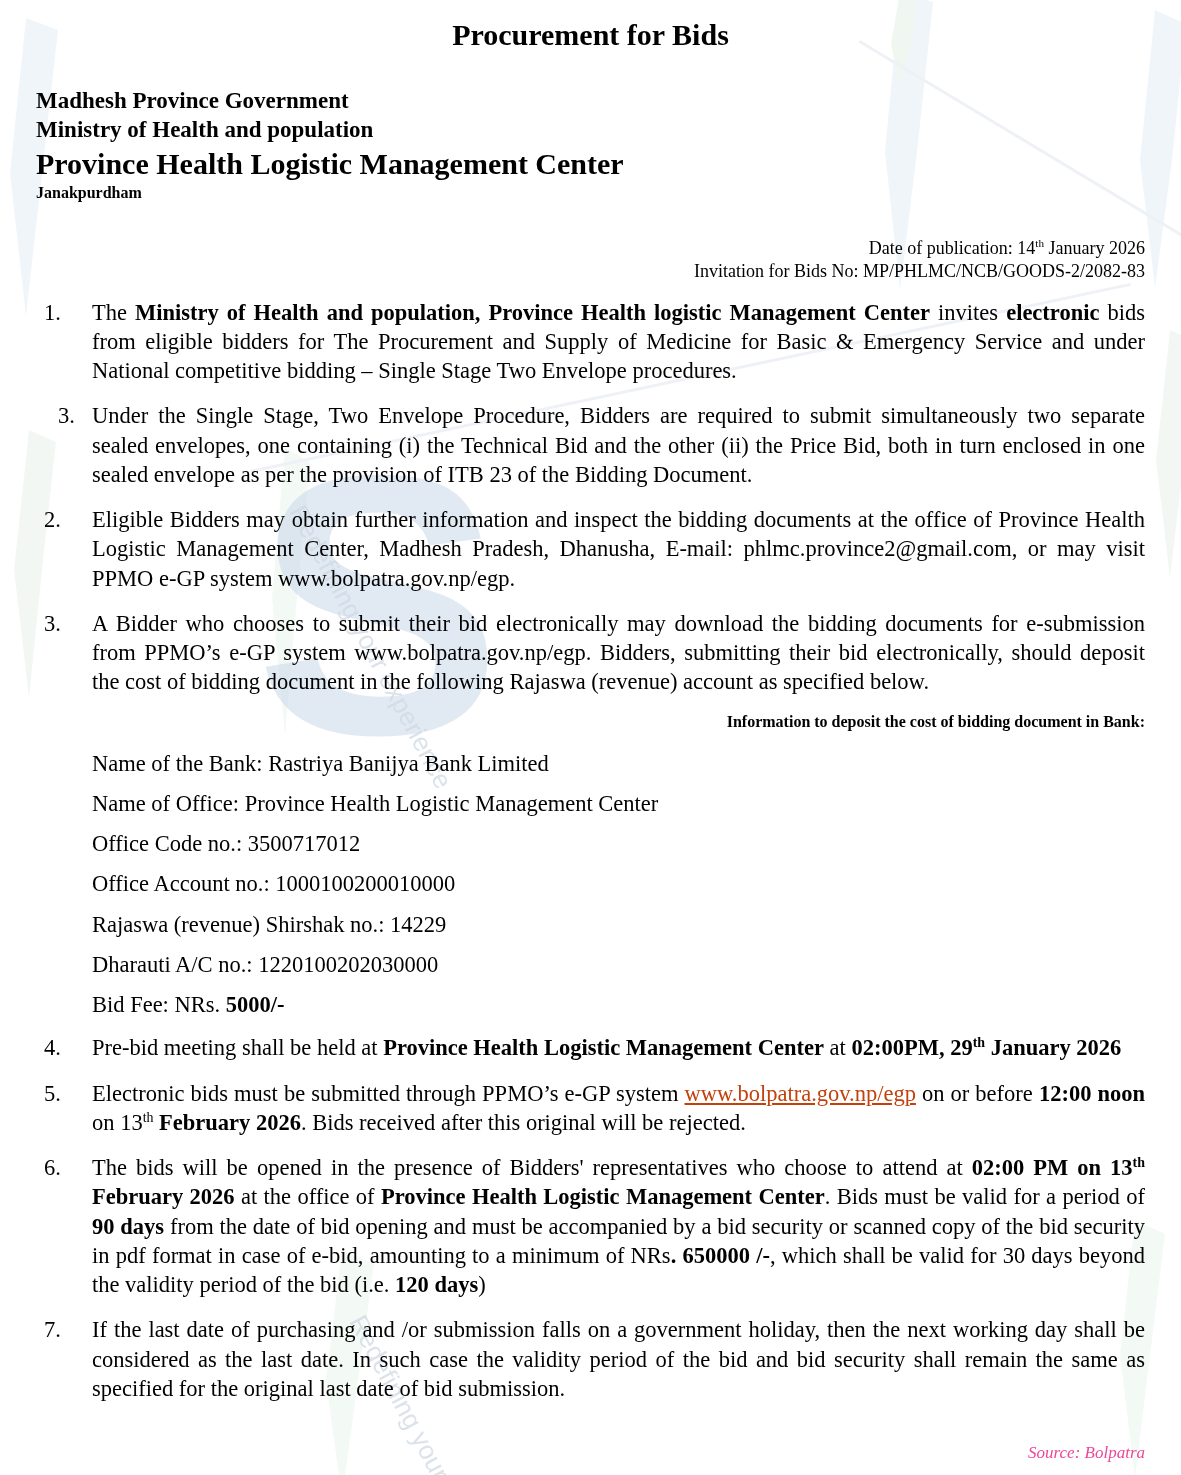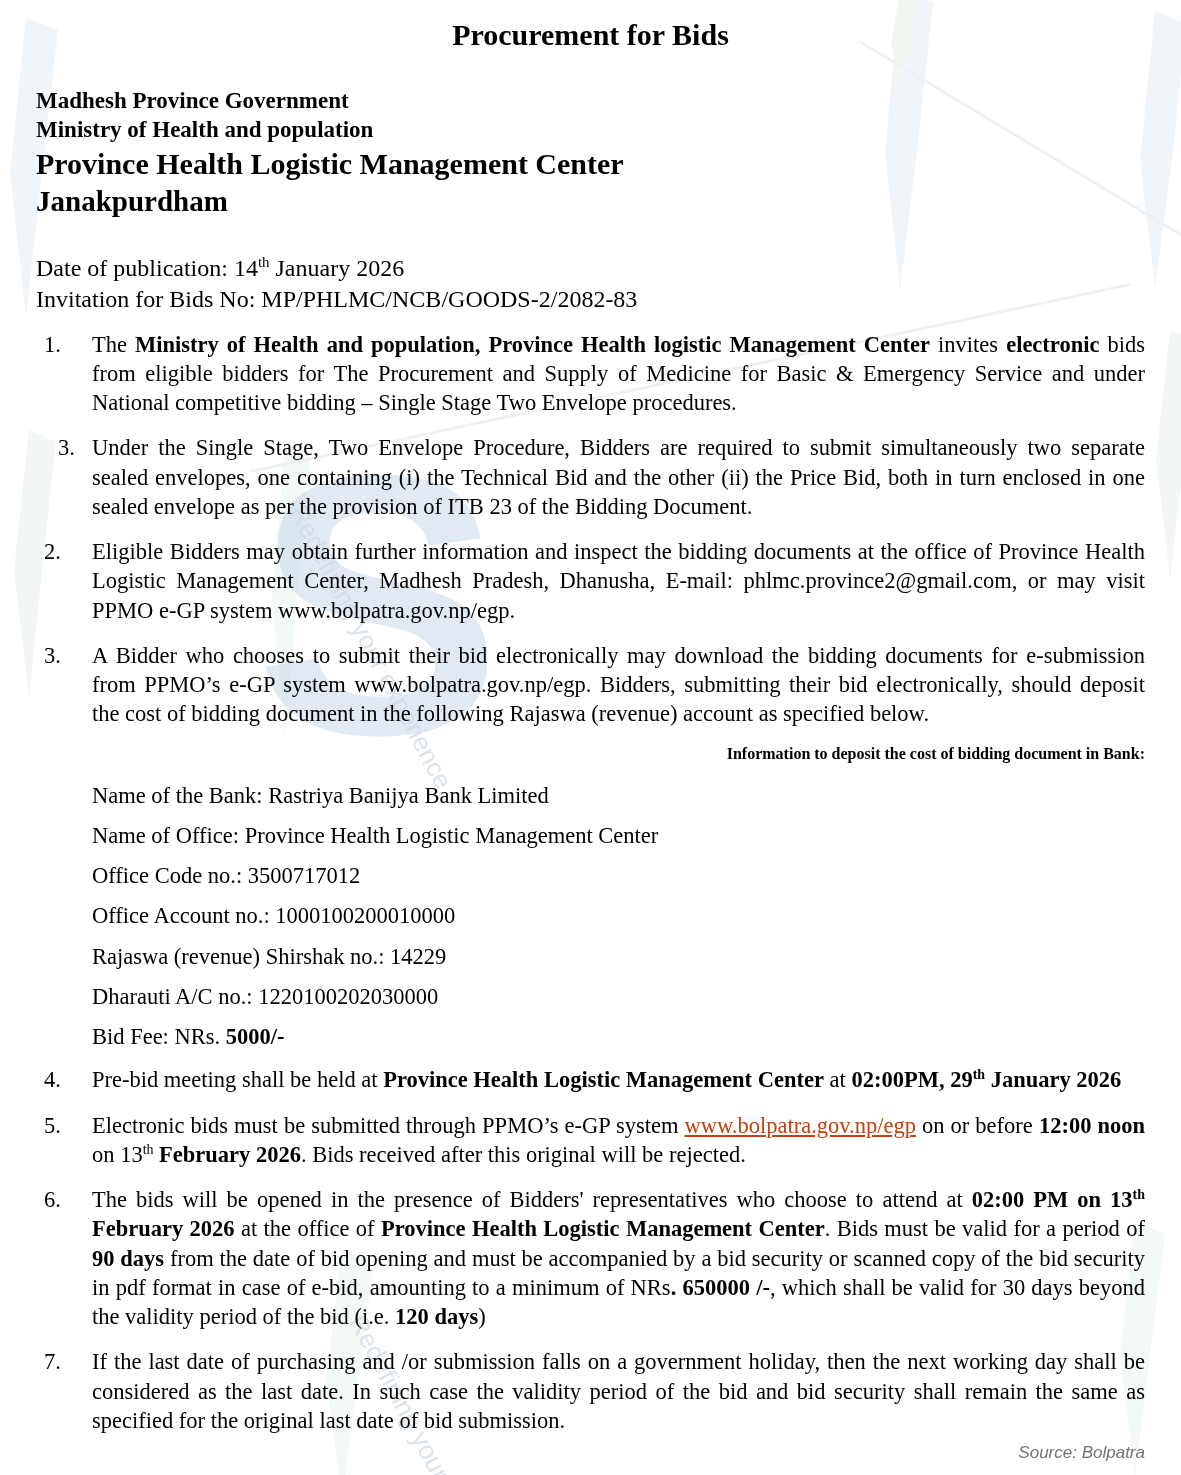--- a/index.html
+++ b/index.html
@@ -73,25 +73,25 @@
     line-height: 1.1;
   }
   .org-block {
     font-weight: bold;
     line-height: 1.26;
     margin: 0 0 34px 0;
   }
   .org-l1 { font-size: 23px; }
   .org-l2 { font-size: 23px; }
   .org-l3 { font-size: 30px; }
-  .org-l4 { font-size: 29px; }
+  .org-l4 { font-size: 16px; }
 
   .pub-block {
-    text-align: left;
-    font-size: 24px;
+    text-align: right;
+    font-size: 18px;
     line-height: 1.3;
     margin: 0 0 14px 0;
   }
 
   sup {
     font-size: 0.62em;
     vertical-align: super;
     line-height: 0;
   }
 
@@ -143,24 +143,24 @@
   .bank-line {
     font-size: 22.5px;
     line-height: 1.30;
     margin-bottom: 11px;
   }
 
   .source-note {
     position: absolute;
     right: 36px;
     bottom: 12px;
-    font-family: Liberation Sans, sans-serif;
+    font-family: Liberation Serif, serif;
     font-style: italic;
     font-size: 17px;
-    color: #737373;
+    color: #ec4899;
     z-index: 3;
   }
 </style>
 </head>
 <body>
 
 <div id="page">
 
   <div id="watermark">
 

